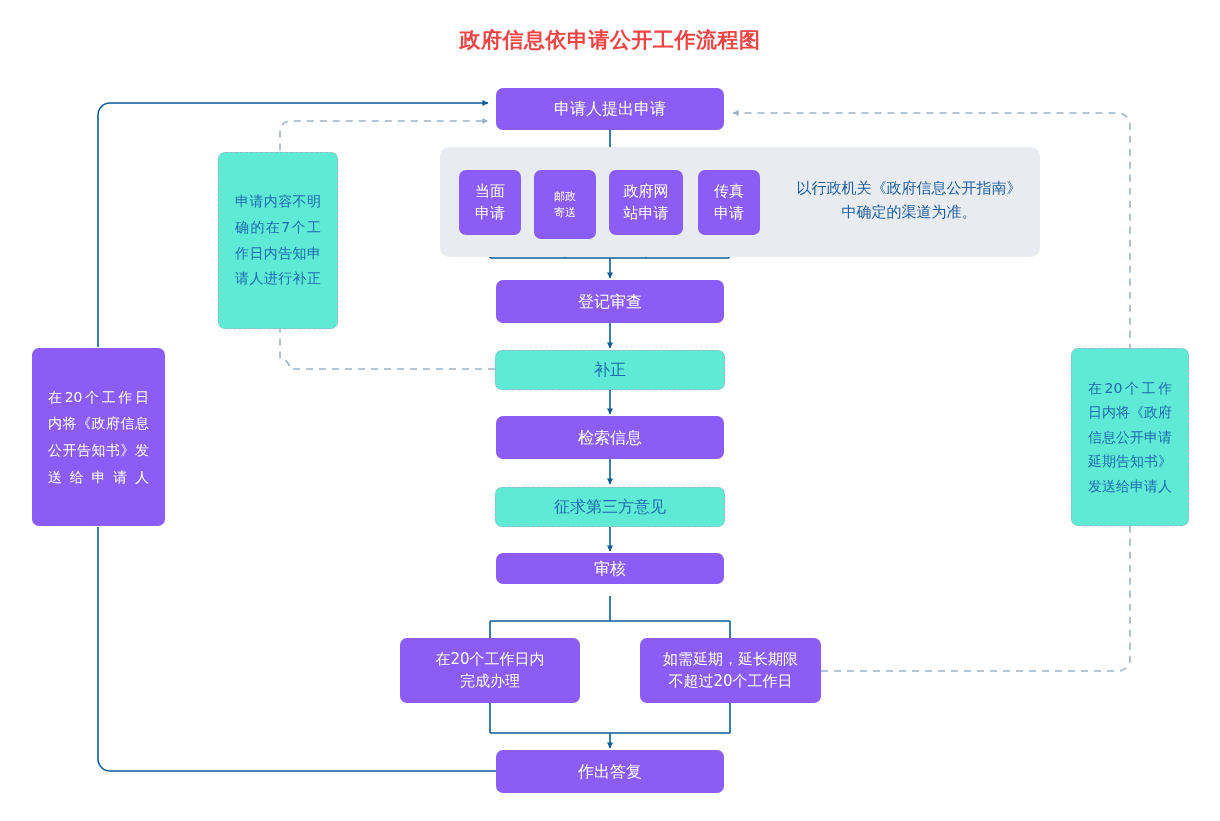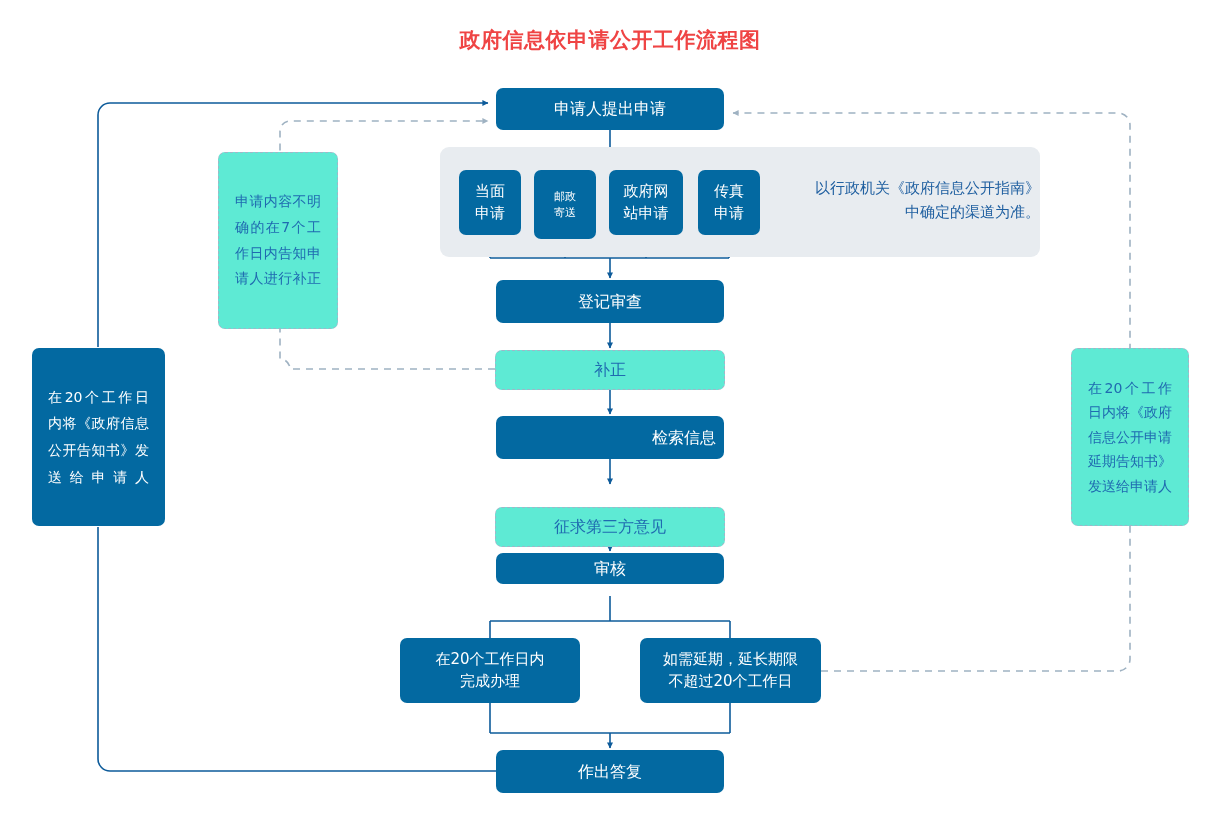--- a/index.html
+++ b/index.html
@@ -14,39 +14,39 @@
     position:absolute;left:0;top:26px;width:1220px;text-align:center;
     font-size:21px;font-weight:bold;color:#ef4444;letter-spacing:.5px;
   }
 
   
   .box{
     position:absolute;box-sizing:border-box;display:flex;
     align-items:center;justify-content:center;text-align:center;
     border-radius:7px;line-height:1.45;
   }
-  .box.dark{background:#0369a1;color:#ffffff;}
+  .box.dark{background:#8b5cf6;color:#ffffff;}
   .box.light{
     background:#5eead4;color:#1f6ab0;
     border:1px dashed #9fb6c8;
   }
   .box .txt{display:block;width:100%;padding:0 8px;}
 
   .note-justify .txt{
     text-align:justify;text-align-last:justify;
     padding:0 16px;
   }
 
   .panel{
     position:absolute;box-sizing:border-box;background:#e8ecf0;
     border-radius:9px;
   }
   .panel-note{
     position:absolute;color:#1f5fa0;font-size:15px;line-height:1.6;
-    text-align:right;
+    text-align:center;
   }
 
   svg.conn{position:absolute;left:0;top:0;width:1220px;height:821px;
            overflow:visible;pointer-events:none;}
 </style>
 </head>
 <body>
 
 <div id="stage">
 
@@ -146,25 +146,25 @@
   </div>
 
   <div class="box dark" style="left:496px;top:280px;width:228px;height:43px;font-size:16px;">
     <span class="txt">登记审查</span>
   </div>
 
   <div class="box light" style="left:495px;top:350px;width:230px;height:40px;font-size:16px;">
     <span class="txt">补正</span>
   </div>
 
-  <div class="box dark" style="left:496px;top:416px;width:228px;height:43px;font-size:16px;text-align:right;">
+  <div class="box dark" style="left:496px;top:416px;width:228px;height:43px;font-size:16px;">
     <span class="txt">检索信息</span>
   </div>
 
-  <div class="box light" style="left:495px;top:487px;width:230px;height:40px;font-size:16px;margin-top:20px;">
+  <div class="box light" style="left:495px;top:487px;width:230px;height:40px;font-size:16px;">
     <span class="txt">征求第三方意见</span>
   </div>
 
   <div class="box dark" style="left:496px;top:553px;width:228px;height:31px;font-size:16px;">
     <span class="txt">审核</span>
   </div>
 
   <div class="box dark" style="left:400px;top:638px;width:180px;height:65px;font-size:15px;">
     <span class="txt">
       <span>在20个工作日内</span><br>

